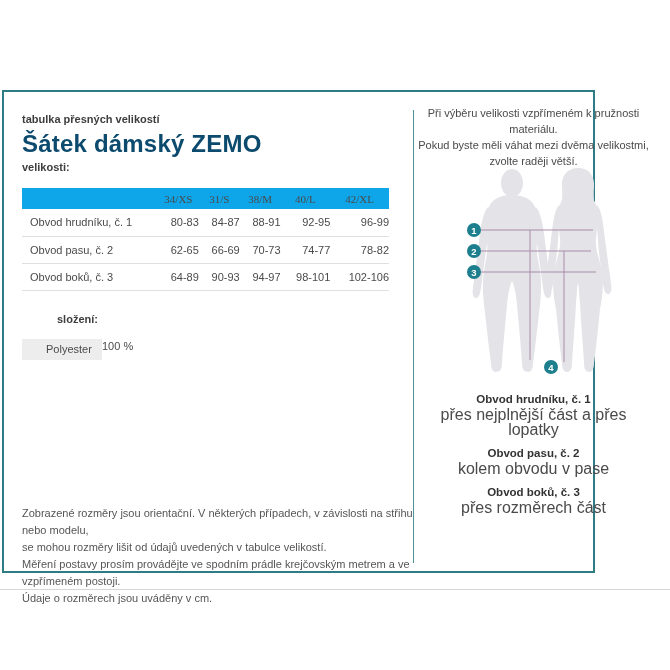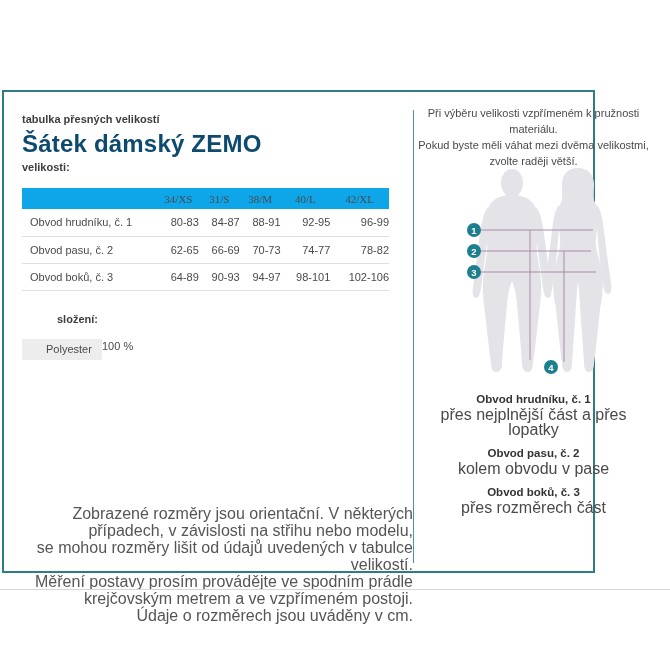--- a/index.html
+++ b/index.html
@@ -30,21 +30,21 @@
   }
   table.size-table th {
     background:#0ea5e9; font-weight:normal; height:21px; text-align:center; color:#4a4a4a;font-family:Liberation Serif, serif;
   }
   table.size-table th.rowhead { text-align:left; width:136px; }
   table.size-table td { height:27px; text-align:right; border-bottom:1px solid #e0e0e0; }
   table.size-table td.rowlabel { text-align:left; padding-left:8px; }
   .composition-row { position:absolute; left:18px; top:239px; display:flex; align-items:center; font-size:11px; }
   .composition-cell { background:#ededed; width:80px; height:21px; line-height:21px; padding-left:24px; color:#4a4a4a;margin-top:8px; }
   .composition-pct { color:#4a4a4a; }
-  .disclaimer { position:absolute; left:18px; top:413px; font-size:16px; line-height:17px; color:#555;text-align:right; }
+  .disclaimer { position:absolute; left:18px; top:413px; font-size:11px; line-height:17px; color:#555; }
   
   .right-col { position:absolute; left:410px; top:0; width:239px; height:100%; text-align:center; }
   .intro { position:absolute; left:0; top:13px; width:100%; font-size:11px; line-height:16px; color:#4a4a4a; }
   .figure-wrap { position:absolute; left:1px; top:63px; width:240px; height:225px; }
   .measures { position:absolute; left:0; top:299px; width:100%; }
   .measure { margin-bottom:8px; }
   .measure-title { font-size:11.5px; font-weight:bold; color:#333; line-height:16px; }
   .measure-desc { font-size:16px; color:#4a4a4a; line-height:15px; }
 </style>
 </head>

